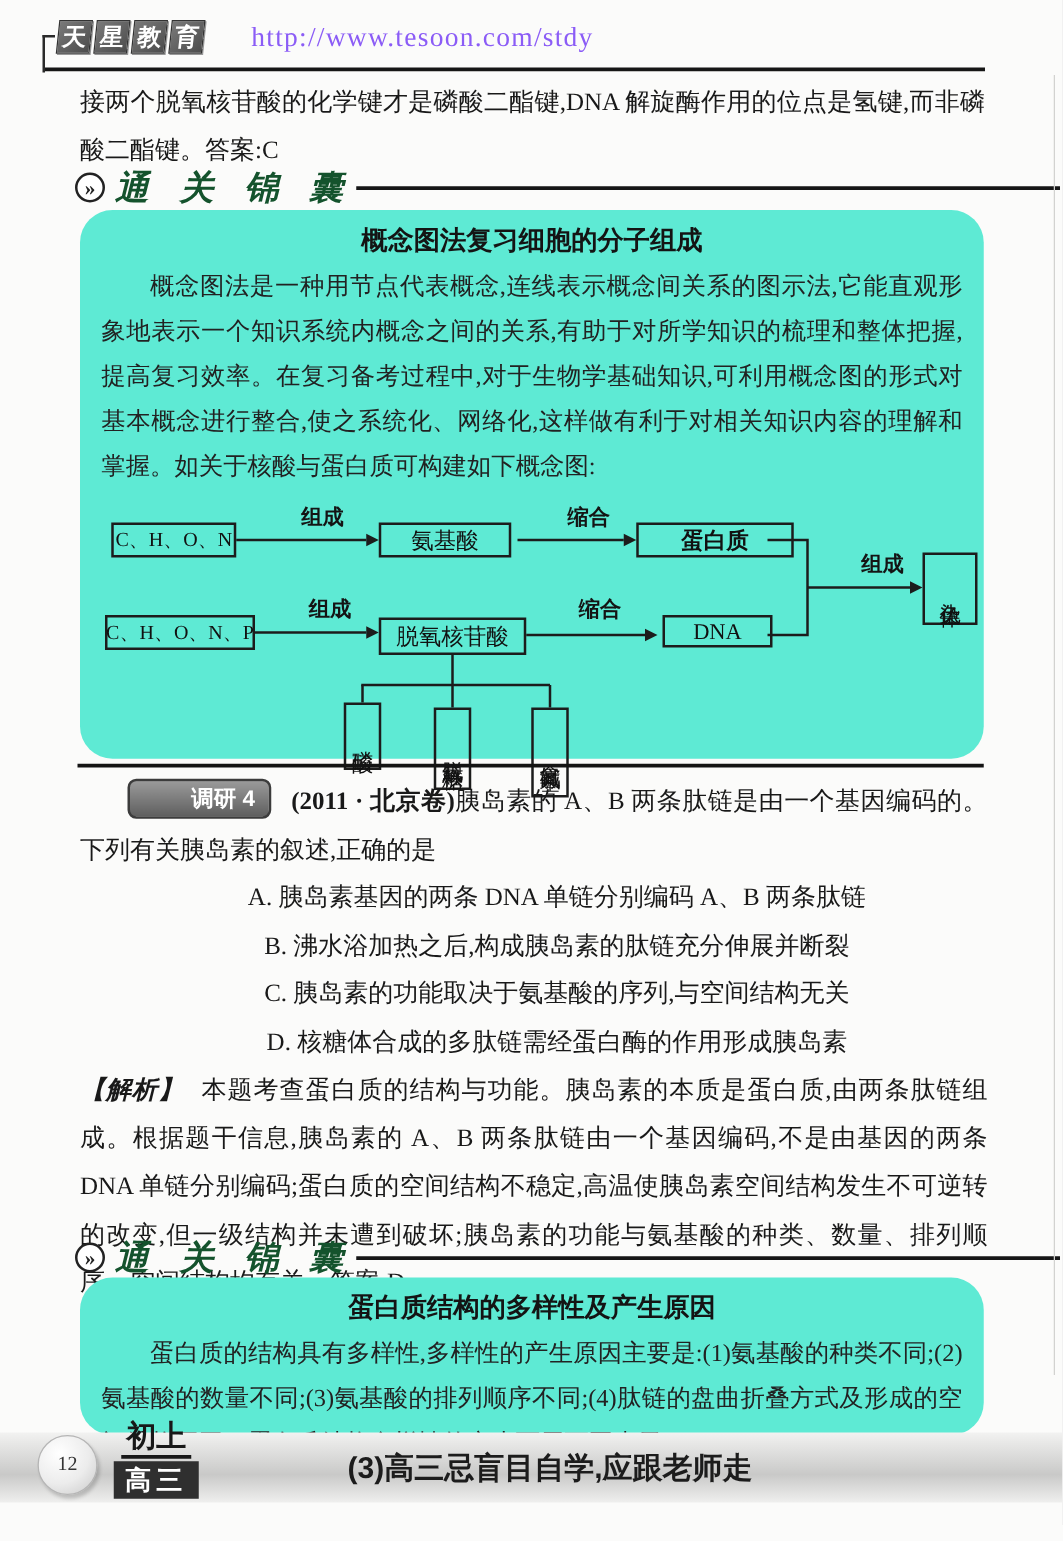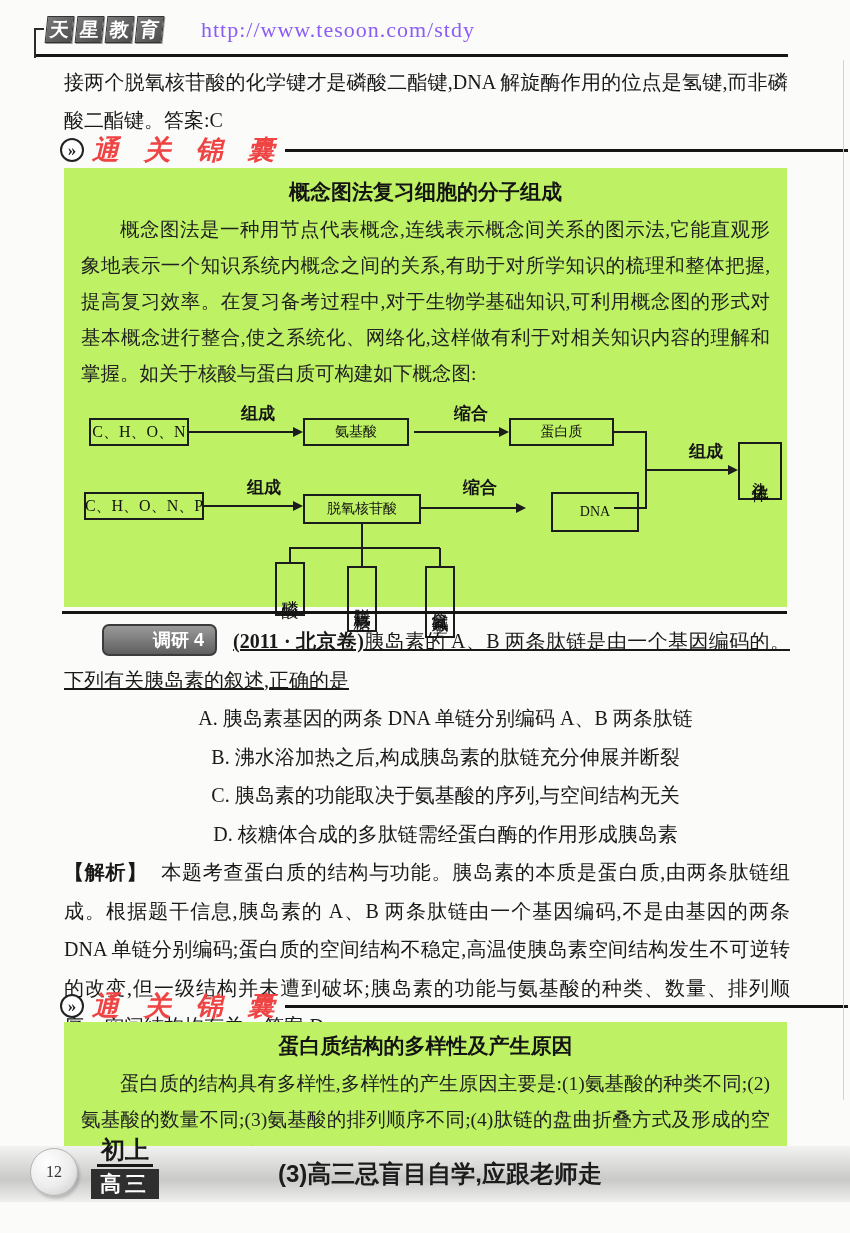--- a/index.html
+++ b/index.html
@@ -26,51 +26,51 @@
   .header-rule { position:absolute; left:36px; top:54px; width:752px; height:3px; background:#161616; }
   
   .intro { position:absolute; left:64px; top:63px; width:724px;
     font-size:20px; line-height:38px; text-align:justify; }
   
   .tg-row { position:absolute; left:60px; display:flex; align-items:center; }
   .tg-icon { width:24px; height:24px; border:2px solid #222; border-radius:50%;
     background:#fff; color:#222; display:flex; align-items:center; justify-content:center;
     font-weight:bold; font-size:17px; line-height:1; flex:0 0 auto; }
   .tg-title { margin-left:8px; font-size:27px; font-weight:bold; font-style:italic;
-    letter-spacing:9px; color:#ef4444; white-space:nowrap; }
+    letter-spacing:9px; color:#14532d; white-space:nowrap; }
   .tg-line { flex:1; height:3px; background:#161616; margin-left:2px; }
   
-  .graybox { position:absolute; left:64px; width:723px; background:#bef264; padding:10px 17px 12px 17px; }
+  .graybox { position:absolute; left:64px; width:723px; background:#5eead4; padding:10px 17px 12px 17px;border-radius:26px; }
   .graybox-title { text-align:center; font-family:"Liberation Sans","DejaVu Sans",sans-serif;
     font-weight:bold; font-size:21px; margin-bottom:6px; color:#141414; }
   .graybox-body { font-size:19.5px; line-height:36px; text-align:justify; text-indent:2em; color:#222; }
   
   .diagram { position:relative; height:245px; margin-top:6px; }
   .dnode { position:absolute; border:2px solid #1c1c1c; display:flex; align-items:center;
-    justify-content:center; font-size:14px; color:#111; background:transparent; white-space:nowrap; }
+    justify-content:center; font-size:18px; color:#111; background:transparent; white-space:nowrap; }
   .dnode.small { font-size:16px; }
   .dnode.vert { writing-mode:vertical-rl; text-orientation:upright; letter-spacing:2px; font-size:17px; }
   .dlabel { position:absolute; width:64px; text-align:right; font-size:17px; font-weight:bold; color:#141414; }
   .dsvg { position:absolute; left:0; top:0; }
   
   .hr-thick { position:absolute; left:62px; top:611px; width:725px; height:3px; background:#141414; }
   
   .question { position:absolute; left:64px; top:622px; width:726px; font-size:20px; line-height:38.5px; }
-  .stem { text-align:justify; text-indent:38px;text-decoration:underline; }
+  .stem { text-align:justify; text-indent:38px; }
   .badge {
     display:inline-block; padding:0 11px; margin-right:16px; border-radius:7px;
     background:linear-gradient(180deg,#9a9a9a,#5f5f5f); border:2px solid #3c3c3c; color:#fff;
     font-family:"Liberation Sans","DejaVu Sans",sans-serif; font-weight:bold; font-size:18px;
     line-height:28px; vertical-align:2px;
   }
   .src { font-weight:bold; }
   .options { margin-left:37px; }
   .opt { text-align:center; }
   .analysis { text-align:justify; }
-  .analysis .alabel { font-weight:bold; font-family:"Liberation Sans","DejaVu Sans",sans-serif; margin-right:14px; }
+  .analysis .alabel { font-weight:bold; font-family:"Liberation Sans","DejaVu Sans",sans-serif; margin-right:14px;font-style:italic; }
   
   .footer-band { position:absolute; left:0; top:1146px; width:850px; height:56px;
     background:linear-gradient(180deg,#f2f2f1 0%,#c9c9c8 60%,#efefee 100%); }
   .page-bubble { position:absolute; left:30px; top:1148px; width:48px; height:48px; border-radius:50%;
     background:radial-gradient(circle at 35% 30%,#ffffff 0%,#ececec 55%,#c9c9c9 100%);
     border:1px solid #b5b5b5; box-shadow:2px 3px 3px rgba(0,0,0,.18);
     display:flex; align-items:center; justify-content:center; font-size:16px; color:#333; }
   .edition { position:absolute; left:82px; top:1136px; width:86px; text-align:center; }
   .edition-top { font-size:24px; font-weight:bold; color:#181818; border-bottom:3px solid #181818;
     display:inline-block; padding:0 4px; line-height:28px; }
@@ -130,23 +130,23 @@
         <line x1="281" y1="126" x2="281" y2="150" stroke="#1c1c1c" stroke-width="2"></line>
         <line x1="208" y1="150" x2="359" y2="150" stroke="#1c1c1c" stroke-width="2"></line>
         <line x1="209" y1="150" x2="209" y2="164" stroke="#1c1c1c" stroke-width="2"></line>
         <line x1="281" y1="150" x2="281" y2="168" stroke="#1c1c1c" stroke-width="2"></line>
         <line x1="359" y1="150" x2="359" y2="168" stroke="#1c1c1c" stroke-width="2"></line>
       </svg>
 
       <div class="dnode small" style="left:8px; top:20px; width:100px; height:28px;">C、H、O、N</div>
       <div class="dnode small" style="left:3px; top:94px; width:120px; height:28px;">C、H、O、N、P</div>
       <div class="dnode" style="left:222px; top:20px; width:106px; height:28px;">氨基酸</div>
-      <div class="dnode" style="left:428px; top:20px; width:105px; height:28px;">蛋白质</div>
+      <div class="dnode" style="left:428px; top:20px; width:126px; height:28px;font-weight:bold;">蛋白质</div>
       <div class="dnode" style="left:222px; top:96px; width:118px; height:30px;">脱氧核苷酸</div>
-      <div class="dnode" style="left:470px; top:94px; width:88px; height:40px;text-align:center;">DNA</div>
+      <div class="dnode" style="left:449px; top:94px; width:88px; height:26px;text-align:center;">DNA</div>
       <div class="dnode vert" style="left:657px; top:44px; width:44px; height:58px;">染色体</div>
       <div class="dnode vert" style="left:194px; top:164px; width:30px; height:54px;">磷酸</div>
       <div class="dnode vert" style="left:266px; top:168px; width:30px; height:66px;">脱氧核糖</div>
       <div class="dnode vert" style="left:344px; top:168px; width:30px; height:72px;">含氮碱基</div>
 
       <div class="dlabel" style="left:130px; top:4px;">组成</div>
       <div class="dlabel" style="left:343px; top:4px;">缩合</div>
       <div class="dlabel" style="left:136px; top:78px;">组成</div>
       <div class="dlabel" style="left:352px; top:78px;">缩合</div>
       <div class="dlabel" style="left:578px; top:42px;">组成</div>

